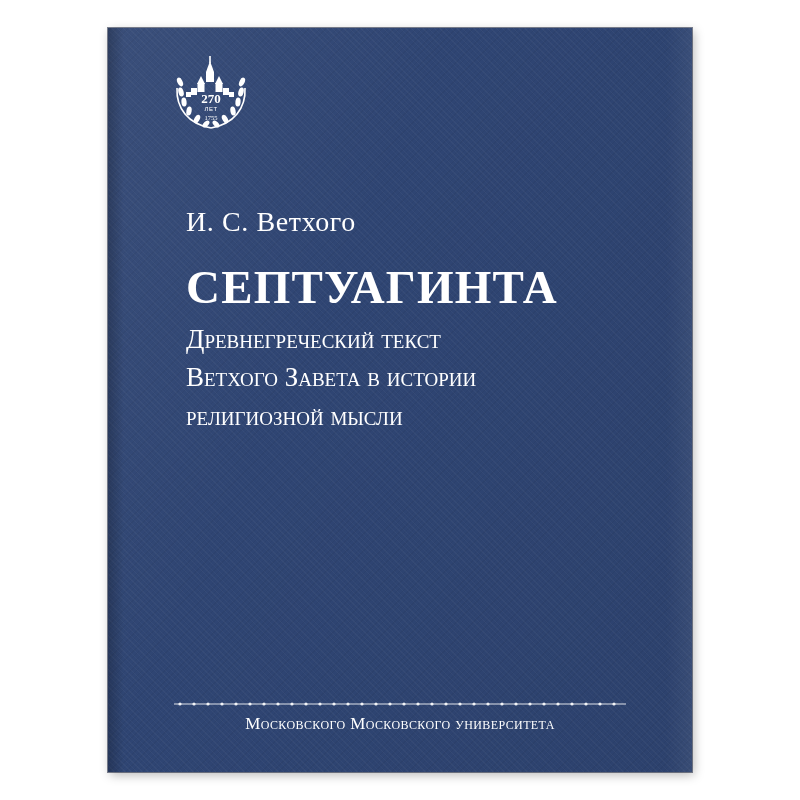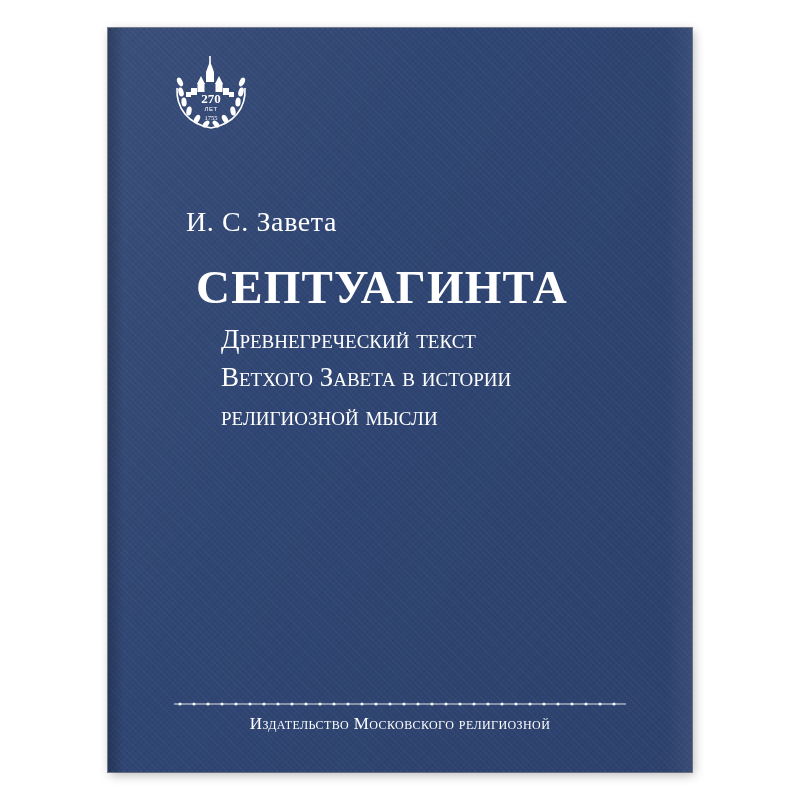--- a/index.html
+++ b/index.html
@@ -89,42 +89,41 @@
     top: 178px;
     color: #ffffff;
     font-size: 28px;
     letter-spacing: 0.6px;
     font-family: "Liberation Serif", serif;
   }
 
   
   .title {
     position: absolute;
-    left: 88px;
+    left: 78px;
     top: 232px;
     color: #ffffff;
     font-size: 47px;
     font-weight: bold;
     letter-spacing: 1.2px;
     font-family: "Liberation Serif", serif;
   }
 
   
   .subtitle {
     position: absolute;
     left: 78px;
     top: 292px;
     width: 430px;
     color: #ffffff;
     font-size: 27px;
     line-height: 1.42;
     font-family: "Liberation Serif", serif;
     white-space: pre-line;
     font-variant: small-caps;
-    margin-left: 35px;
   }
 
   
   .publisher-wrap {
     position: absolute;
     left: 0;
     right: 0;
     bottom: 38px;
     display: flex;
     flex-direction: column;
@@ -191,21 +190,21 @@
 
           <g>
             <text x="41" y="53" text-anchor="middle" font-family="Liberation Serif, serif" font-size="13" font-weight="bold" fill="#ffffff">270</text>
             <text x="41" y="61" text-anchor="middle" font-family="Liberation Sans, sans-serif" font-size="6" fill="#ffffff" letter-spacing="0.5">ЛЕТ</text>
             <text x="41" y="70" text-anchor="middle" font-family="Liberation Serif, serif" font-size="6.5" fill="#ffffff">1755</text>
           </g>
         </svg>
       </span>
     </div>
 
-    <div class="author">И. С. Завета</div>
+    <div class="author">И. С. Ветхого</div>
 
     <div class="title">СЕПТУАГИНТА</div>
 
     <div class="subtitle">Древнегреческий текст
 Ветхого Завета в истории
 религиозной мысли</div>
 
     <div class="publisher-wrap">
       <span class="ornament">
         <svg viewBox="0 0 452 10" width="452" height="10" aria-hidden="true">
@@ -241,17 +240,17 @@
             <circle cx="356" cy="5" r="1.6"></circle>
             <circle cx="370" cy="5" r="1.6"></circle>
             <circle cx="384" cy="5" r="1.6"></circle>
             <circle cx="398" cy="5" r="1.6"></circle>
             <circle cx="412" cy="5" r="1.6"></circle>
             <circle cx="426" cy="5" r="1.6"></circle>
             <circle cx="440" cy="5" r="1.6"></circle>
           </g>
         </svg>
       </span>
-      <span class="publisher">Издательство Московского религиозной</span>
+      <span class="publisher">Московского Московского университета</span>
     </div>
 
   </div>
 </div>
 
 </body></html>

